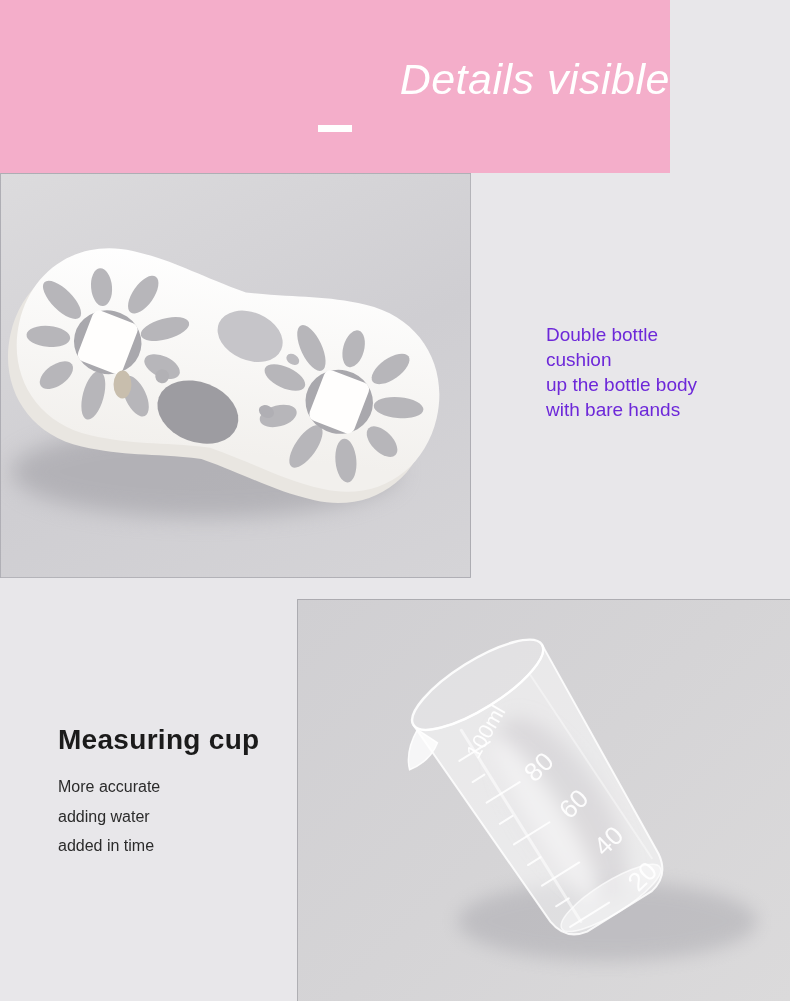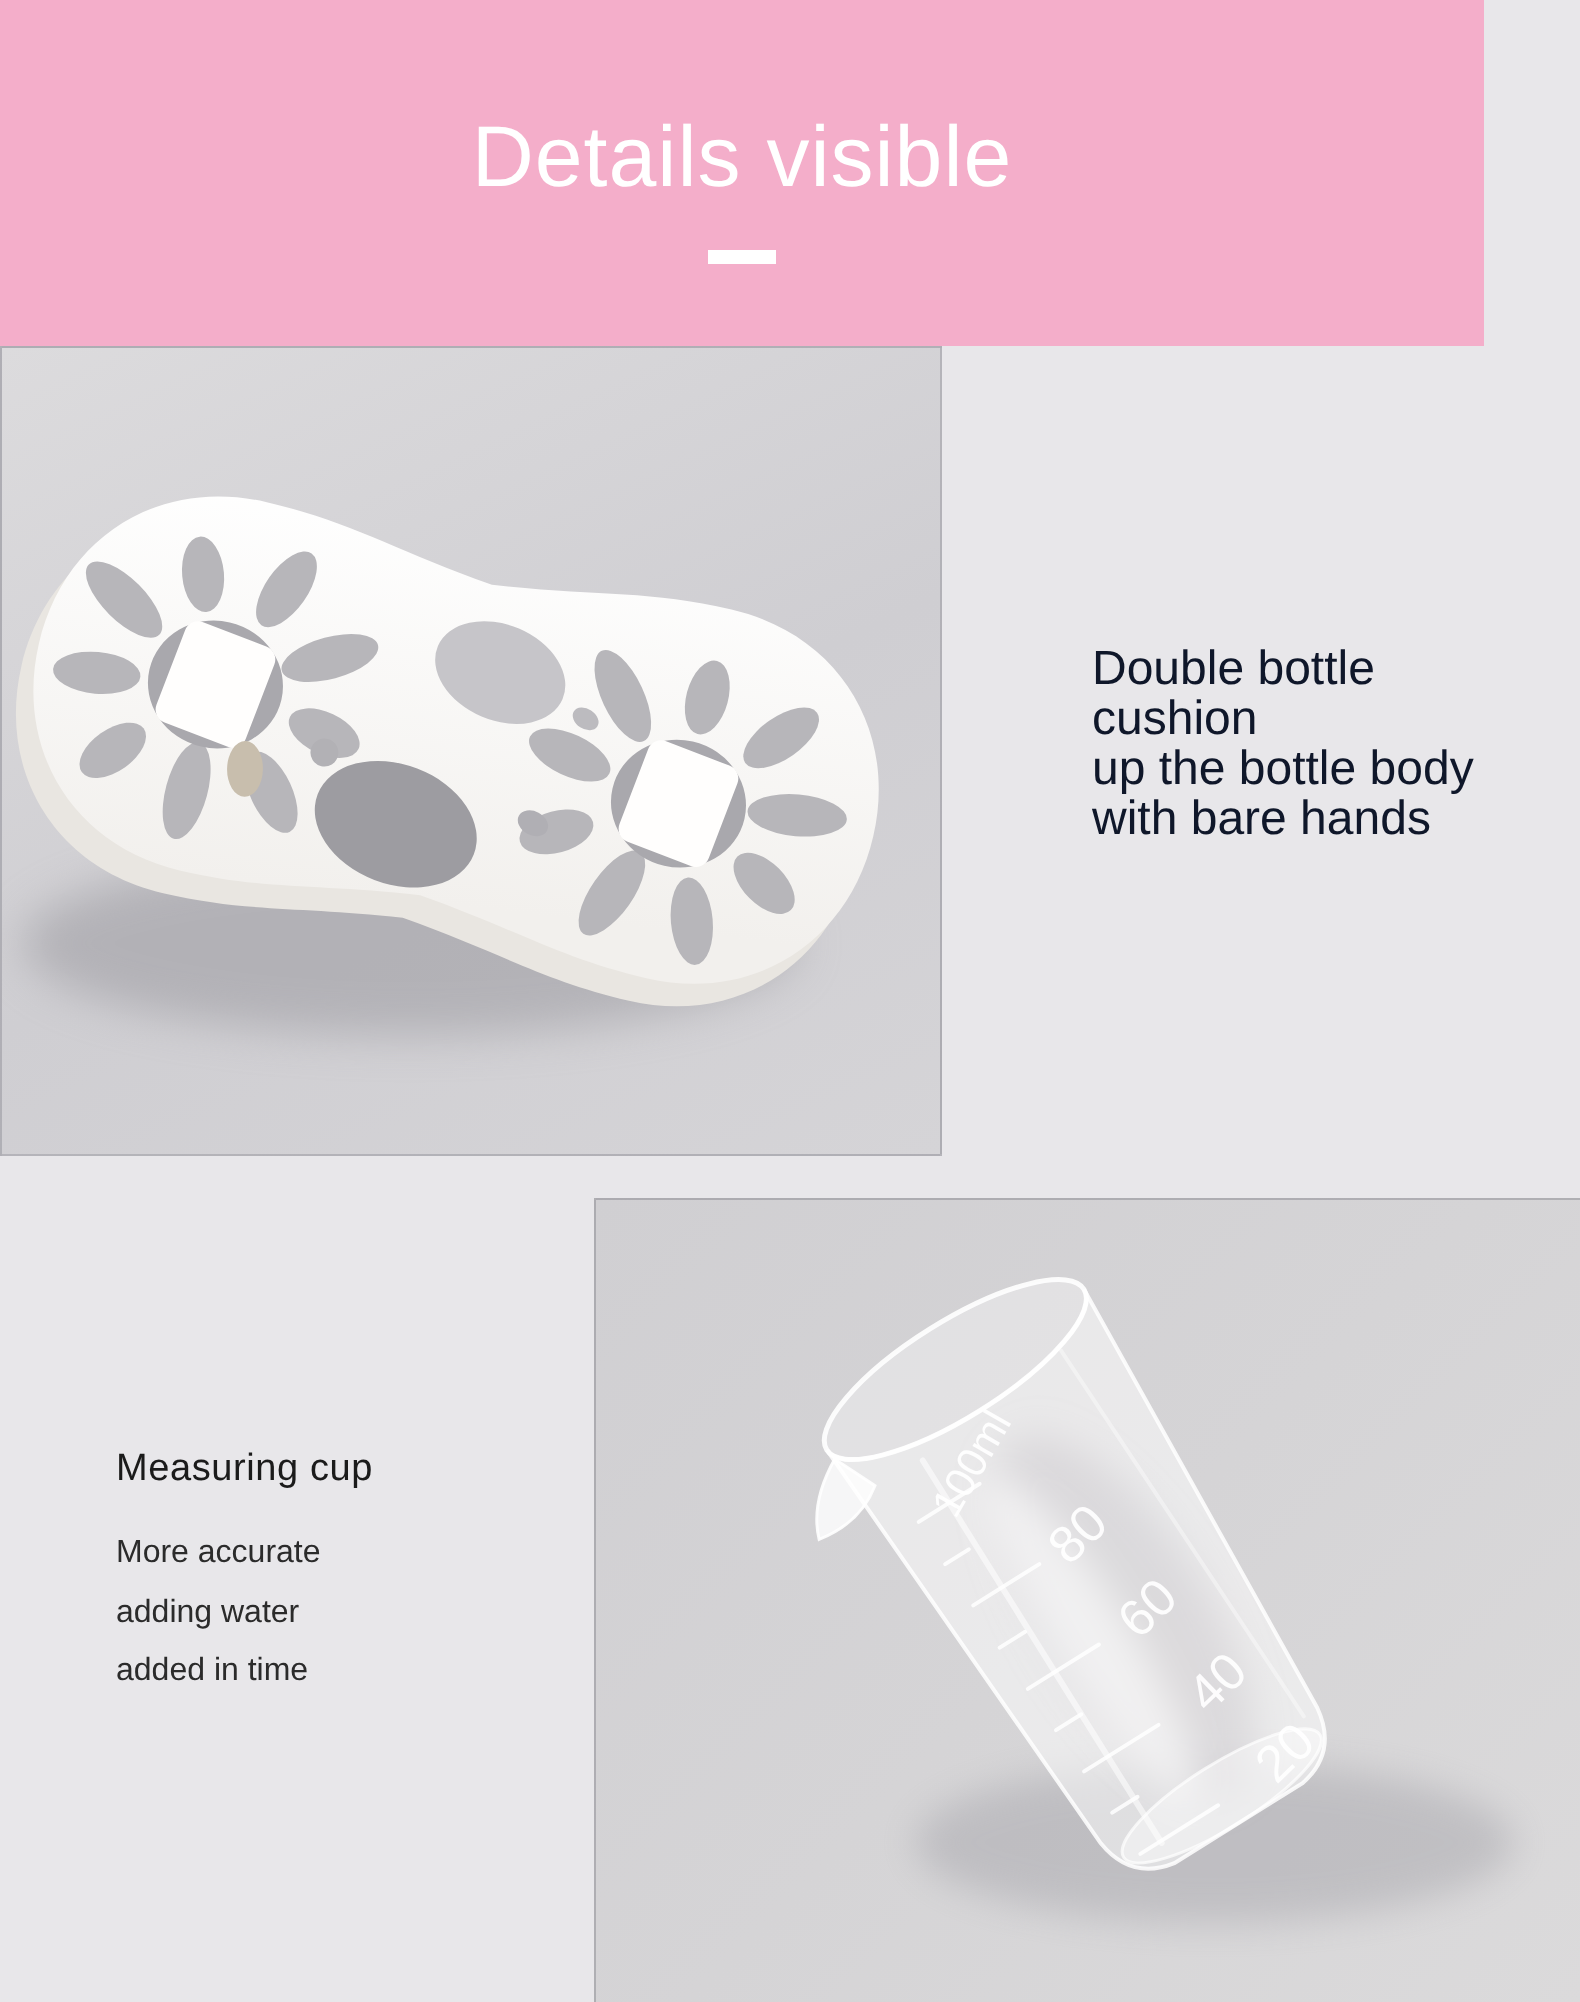--- a/index.html
+++ b/index.html
@@ -1,22 +1,22 @@
 <!DOCTYPE html>
 <html><head>
 <meta charset="utf-8">
 <style>
   html,body{margin:0;padding:0;}
   body{
     width:790px;height:1001px;position:relative;overflow:hidden;
     background:#e8e7ea;font-family:"Liberation Sans",sans-serif;
   }
   .hero{
-    position:absolute;left:0;top:0;width:742px;height:173px;
-    background:#f4aeca;text-align:center;
+    position:absolute;left:0;top:0;width:670px;height:173px;
+    background:#f4aeca;text-align:right;font-style:italic;
   }
   .hero h1{
     margin:0;padding-top:56px;font-size:43px;line-height:1.1;
     font-weight:400;color:#ffffff;letter-spacing:.5px;
   }
   .dash{width:34px;height:7px;background:#ffffff;margin:22px auto 0;}
   .photo{position:absolute;box-sizing:border-box;}
   .photo-top{
     left:0;top:173px;width:471px;height:405px;
     border:1px solid rgba(110,110,120,.35);
@@ -24,25 +24,25 @@
   }
   .photo-bottom{
     left:297px;top:599px;width:493px;height:402px;
     border-top:1px solid rgba(110,110,120,.4);
     border-left:1px solid rgba(110,110,120,.4);
     background:linear-gradient(135deg,#d0cfd2 0%,#d5d4d6 50%,#dbdadb 100%);
   }
   .photo svg{display:block;width:100%;height:100%;}
   .caption-top{
     position:absolute;left:546px;top:322px;
-    font-size:24px;line-height:25px;color:#0f172a;
+    font-size:19px;line-height:25px;color:#6d28d9;
   }
   .caption-bottom{position:absolute;left:58px;top:724px;color:#2b2b2b;}
   .caption-bottom h2{
-    margin:0 0 16px;font-size:19px;font-weight:400;color:#1b1b1b;letter-spacing:.3px;
+    margin:0 0 16px;font-size:28px;font-weight:700;color:#1b1b1b;letter-spacing:.3px;
   }
   .caption-bottom .cap-line{font-size:16px;line-height:29.5px;}
 </style>
 </head>
 <body>
 
 <div>
 
   <header class="hero">
     <h1>Details visible</h1>

